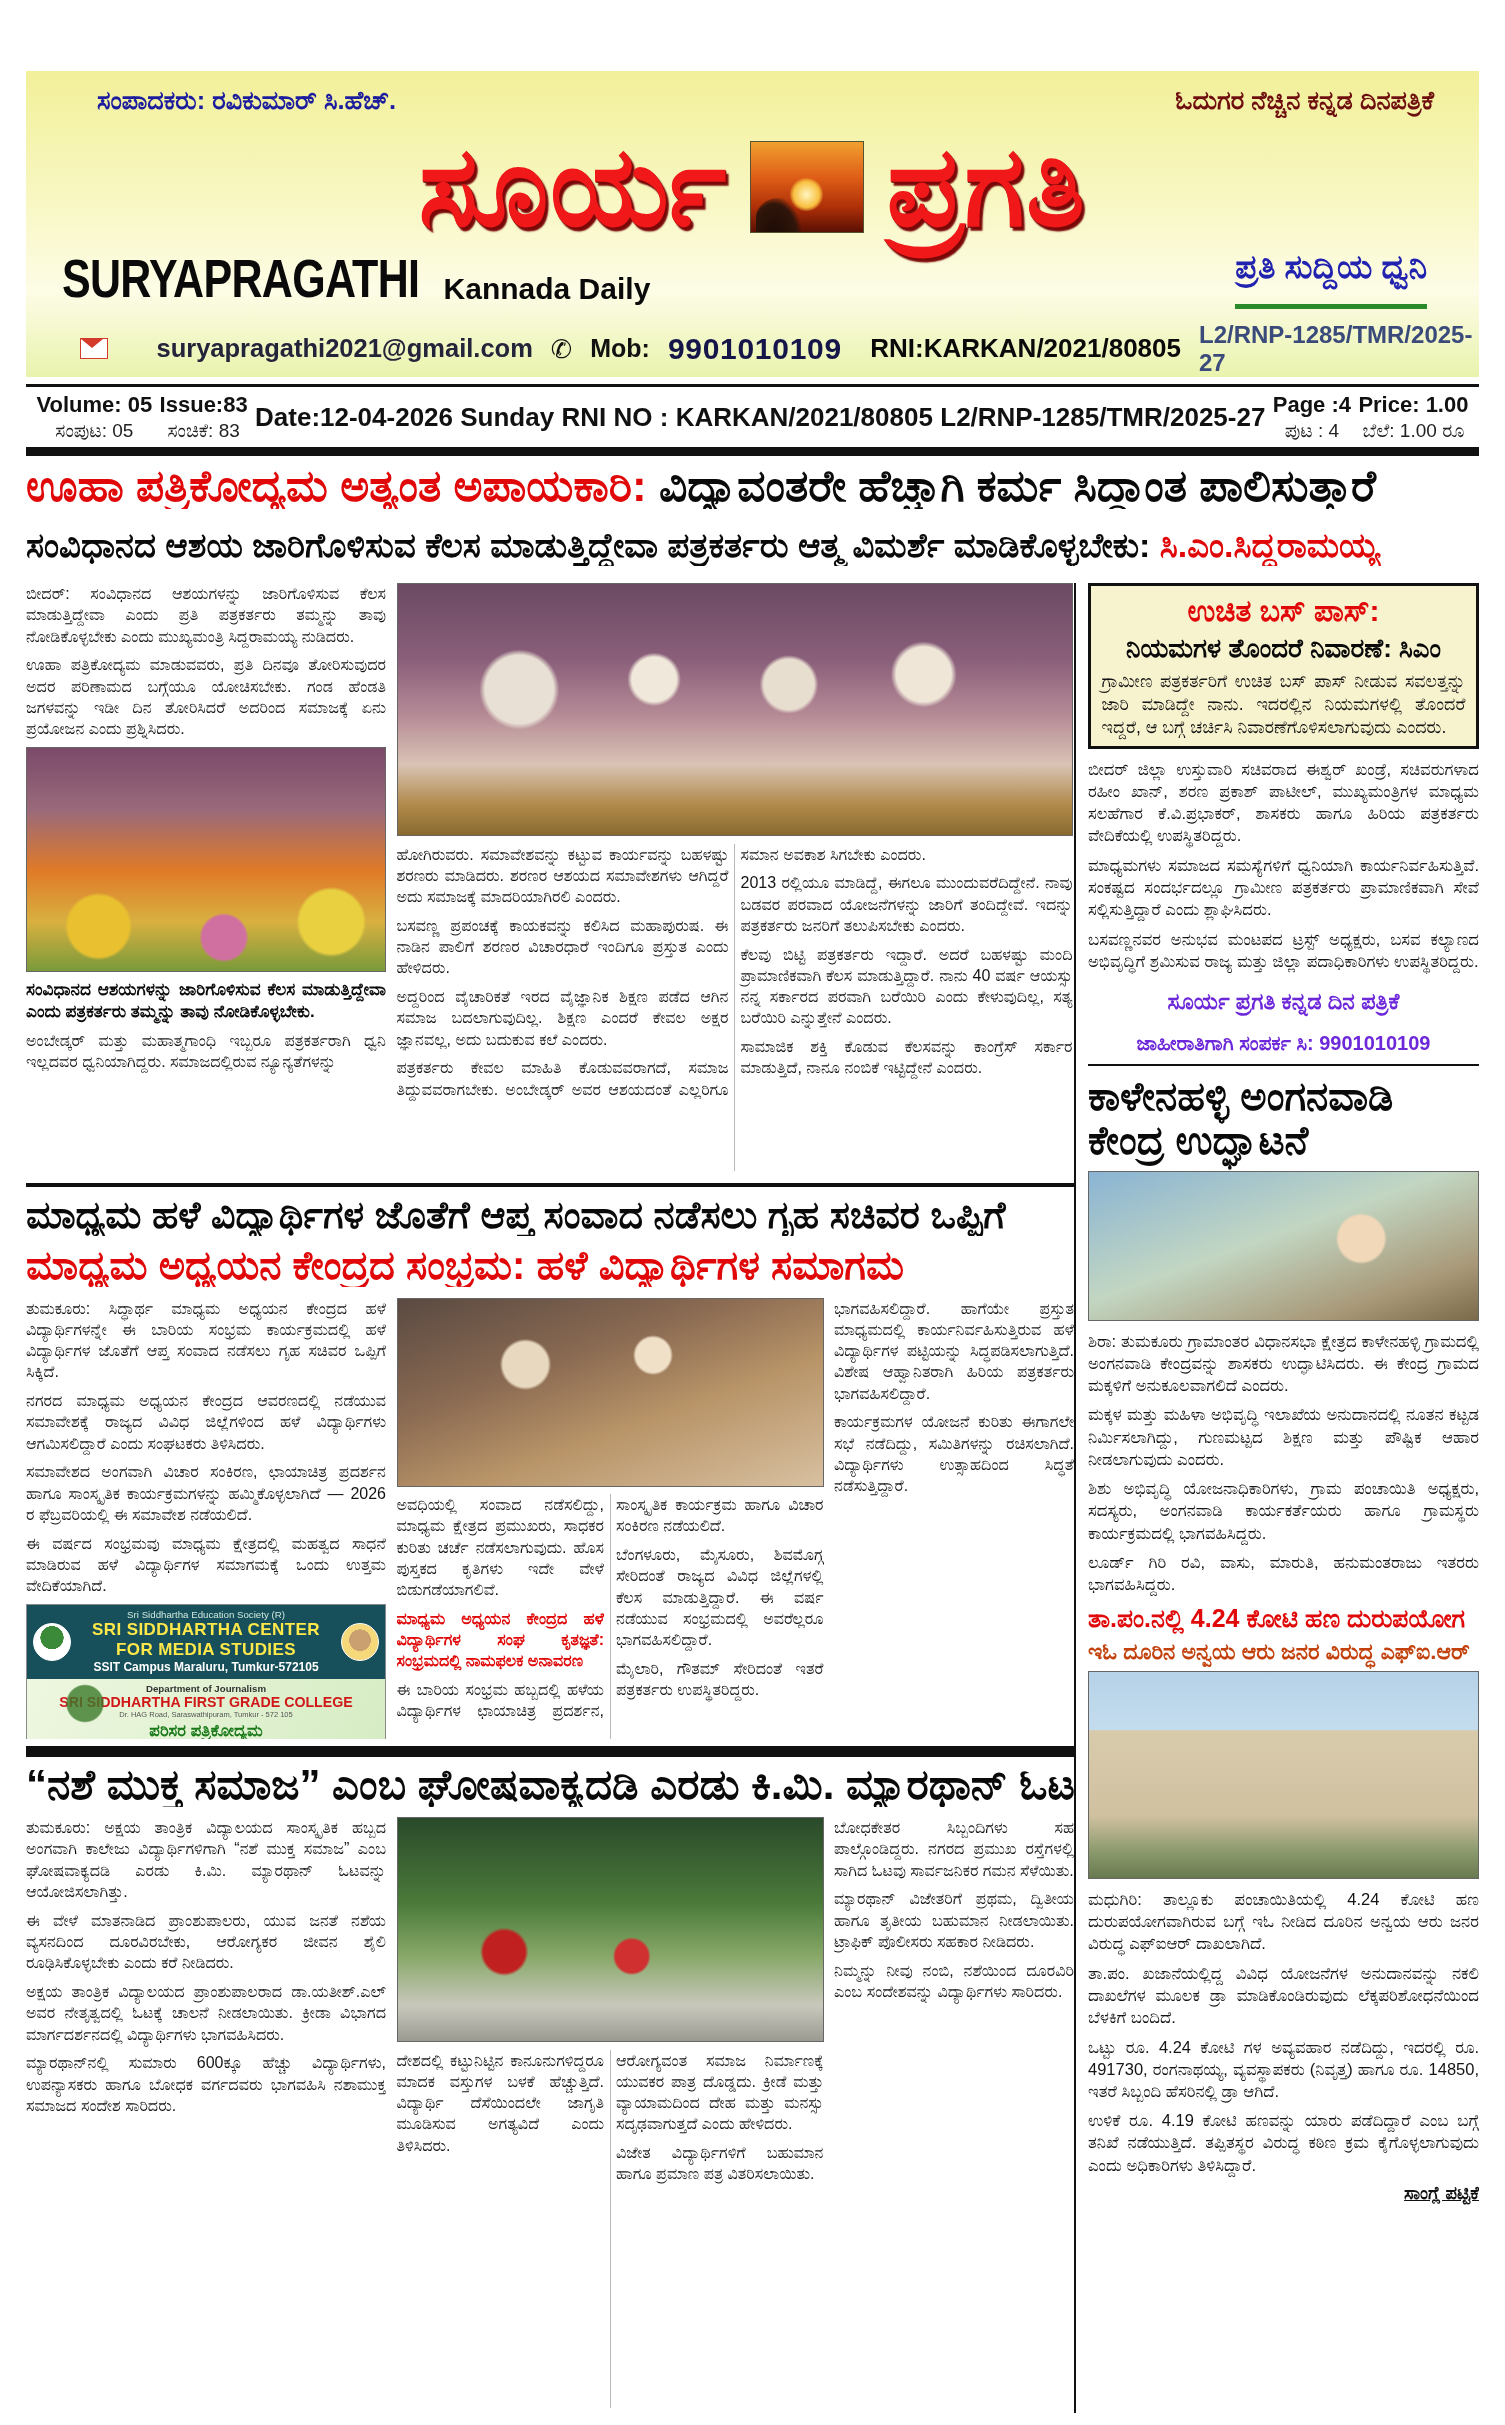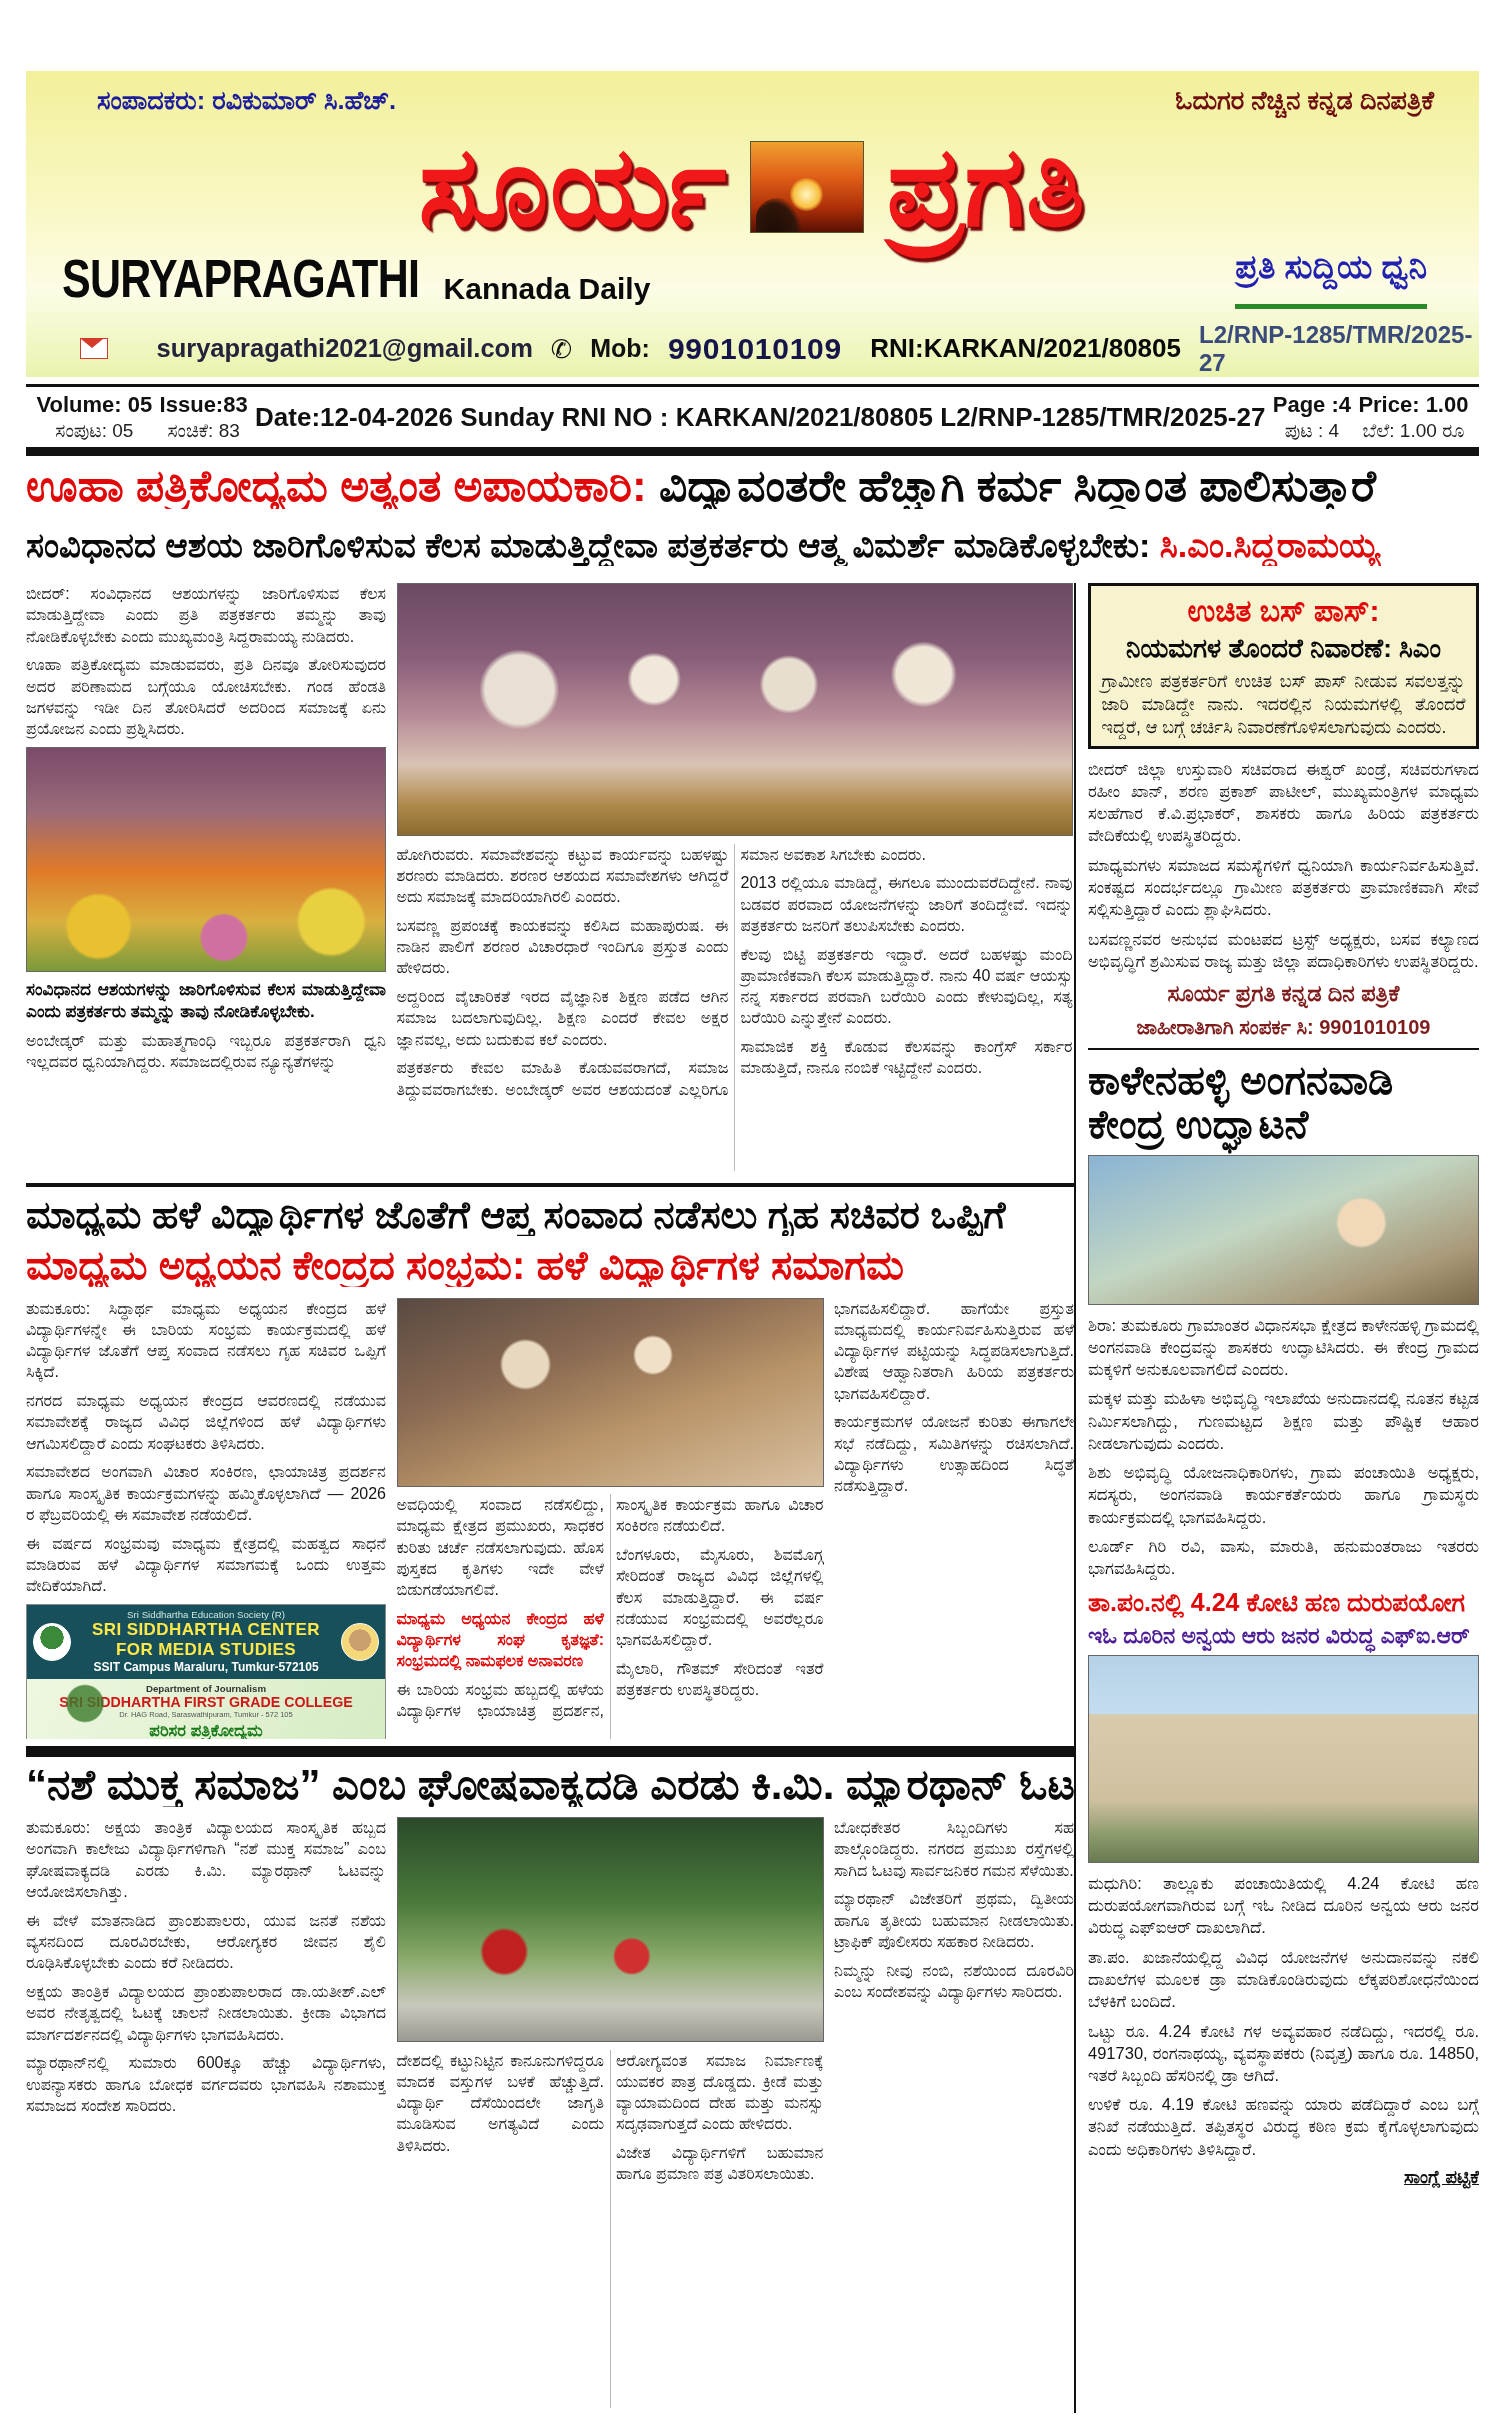--- a/index.html
+++ b/index.html
@@ -107,25 +107,25 @@
   .ad-dept{font-size:9.7px;font-weight:bold;color:#333;}
   .ad-college{font-size:14.2px;font-weight:900;color:#d01818;}
   .ad-addr{font-size:7.5px;color:#555;}
   .ad-event{font-size:16.5px;font-weight:bold;color:#1a7a1a;margin-top:1.5px;}
   
   .box{border:3px solid #111;background:#f8f3cf;padding:7.5px 10.5px;box-sizing:border-box;}
   .box-title{font-size:30px;font-weight:bold;color:#e00808;text-align:center;}
   .box-sub{font-size:26px;font-weight:bold;color:#0a0a0a;text-align:center;margin-top:4.5px;}
   .box-body{font-size:17.6px;line-height:1.3;text-align:justify;margin-top:6px;color:#141414;}
   .rail-txt{font-size:16.5px;line-height:1.34;text-align:justify;margin-top:9px;color:#141414;}
-  .rail-promo{font-size:22.5px;font-weight:900;text-align:center;margin-top:9px;color:#7f1d1d;}
+  .rail-promo{font-size:22.5px;font-weight:900;text-align:center;margin-top:17px;color:#6d28d9;}
   .rail-rule{border-top:2.2px solid #111;margin:9px 0 7.5px 0;}
   .rail-head{font-size:40px;font-weight:bold;line-height:1.12;color:#0a0a0a;text-align:left;}
   .rail-red{font-size:25px;font-weight:bold;color:#e00808;margin-top:9px;}
-  .rail-black-sub{font-size:22px;font-weight:bold;color:#4c1d95;margin:4.5px 0 6px 0;}
+  .rail-black-sub{font-size:22px;font-weight:bold;color:#c2410c;margin:4.5px 0 6px 0;}
   .rail-footer{font-size:18px;font-weight:bold;text-decoration:underline;text-align:right;margin-top:4.5px;}
 </style>
 </head>
 <body>
 
 <div class="page">
 
   <div class="header">
     <div class="hdr-top">
       <span class="editor">ಸಂಪಾದಕರು: ರವಿಕುಮಾರ್ ಸಿ.ಹೆಚ್.</span>

